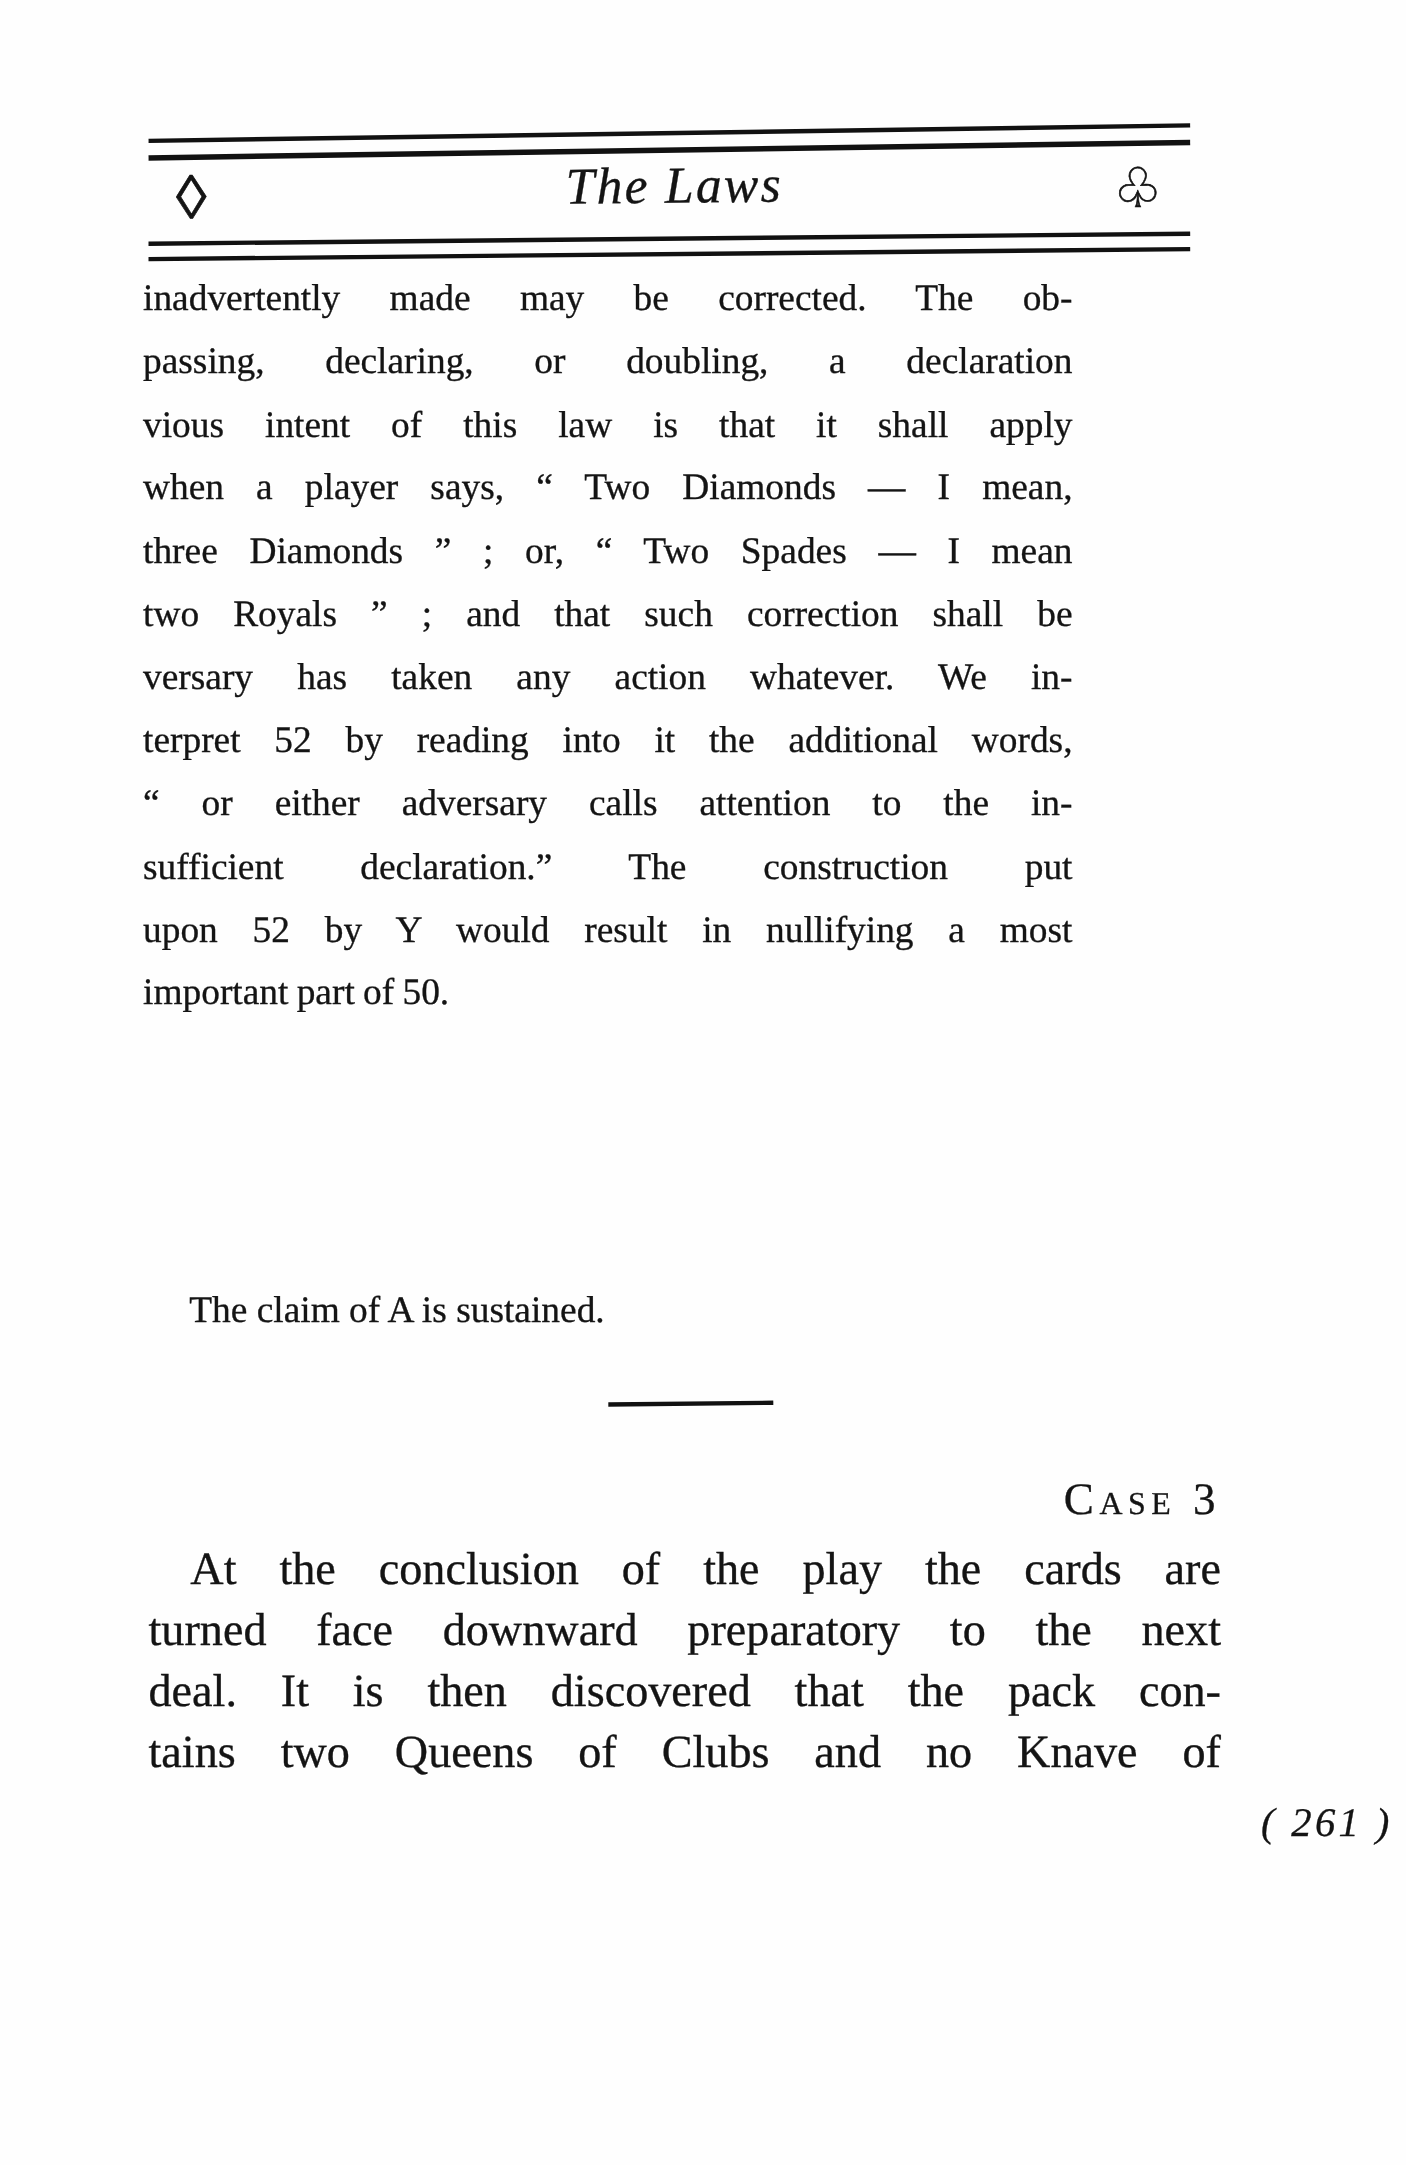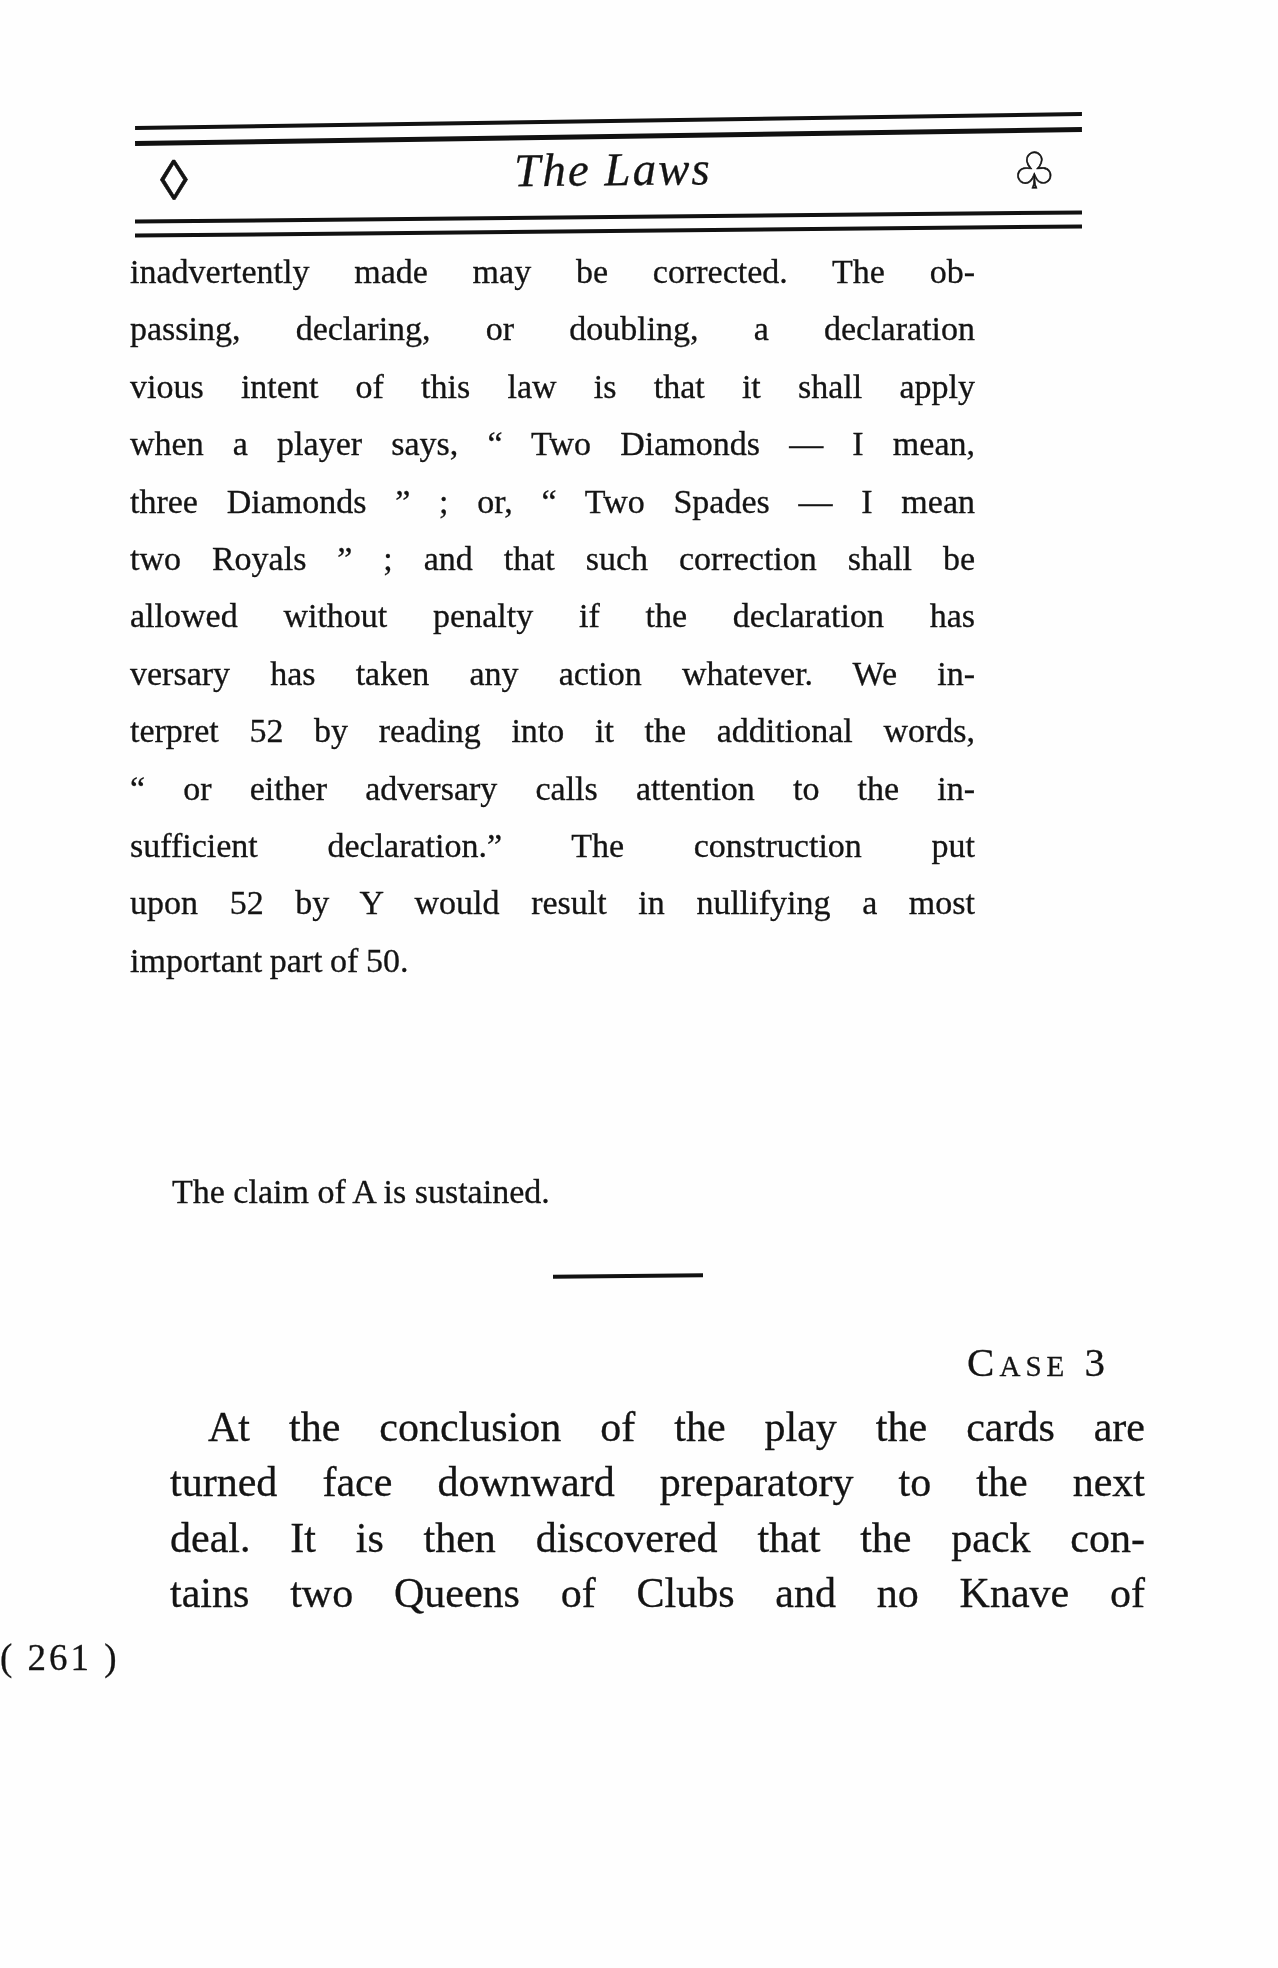--- a/index.html
+++ b/index.html
@@ -73,29 +73,29 @@
     font-variant: small-caps;
     font-size: 41px; line-height: 48px;
     letter-spacing: 5px;
   }
   .p2 {
     position: absolute;
     left: 135px; top: 1400px; width: 975px;
     font-size: 42px;
     line-height: 55.4px;
     word-spacing: -1px;
-    margin-left: 35px;
   }
   .indent { text-indent: 38px; }
   .folio {
     position: absolute;
     left: 0; top: 1636px; width: 1266px;
-    text-align: left;
+    text-align: right;
     font-size: 37px; line-height: 44px;
     letter-spacing: 3px;
+    font-style: italic;
   }
 </style>
 </head>
 <body>
 
 <div class="page">
 
   <div class="rule rule-t1"></div>
   <div class="rule rule-t2"></div>
 
@@ -108,21 +108,20 @@
   <div class="rule rule-b1"></div>
   <div class="rule rule-b2"></div>
 
   <div class="p1">
     <div class="jline">inadvertently made may be corrected. The ob-</div>
     <div class="jline">passing, declaring, or doubling, a declaration</div>
     <div class="jline">vious intent of this law is that it shall apply</div>
     <div class="jline">when a player says, “ Two Diamonds — I mean,</div>
     <div class="jline">three Diamonds ” ; or, “ Two Spades — I mean</div>
     <div class="jline">two Royals ” ; and that such correction shall be</div>
-    <div class="jline">allowed without penalty if the declaration has</div>
     <div class="jline">versary has taken any action whatever. We in-</div>
     <div class="jline">terpret 52 by reading into it the additional words,</div>
     <div class="jline">“ or either adversary calls attention to the in-</div>
     <div class="jline">sufficient declaration.” The construction put</div>
     <div class="jline">upon 52 by Y would result in nullifying a most</div>
     <div>important part of 50.</div>
   </div>
 
   <div class="claim">The claim of A is sustained.</div>
 

